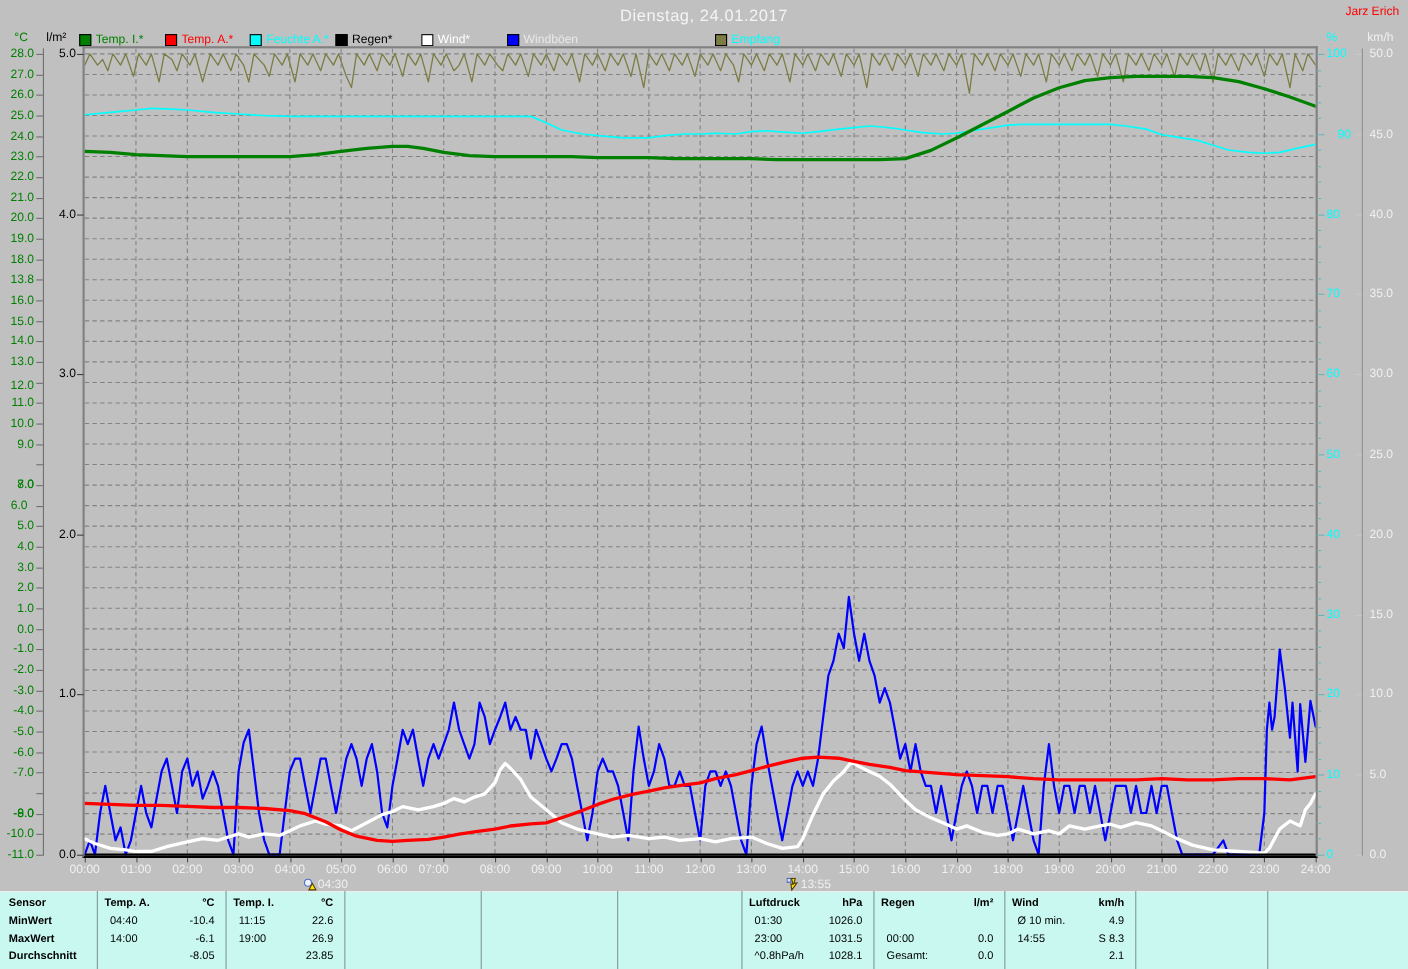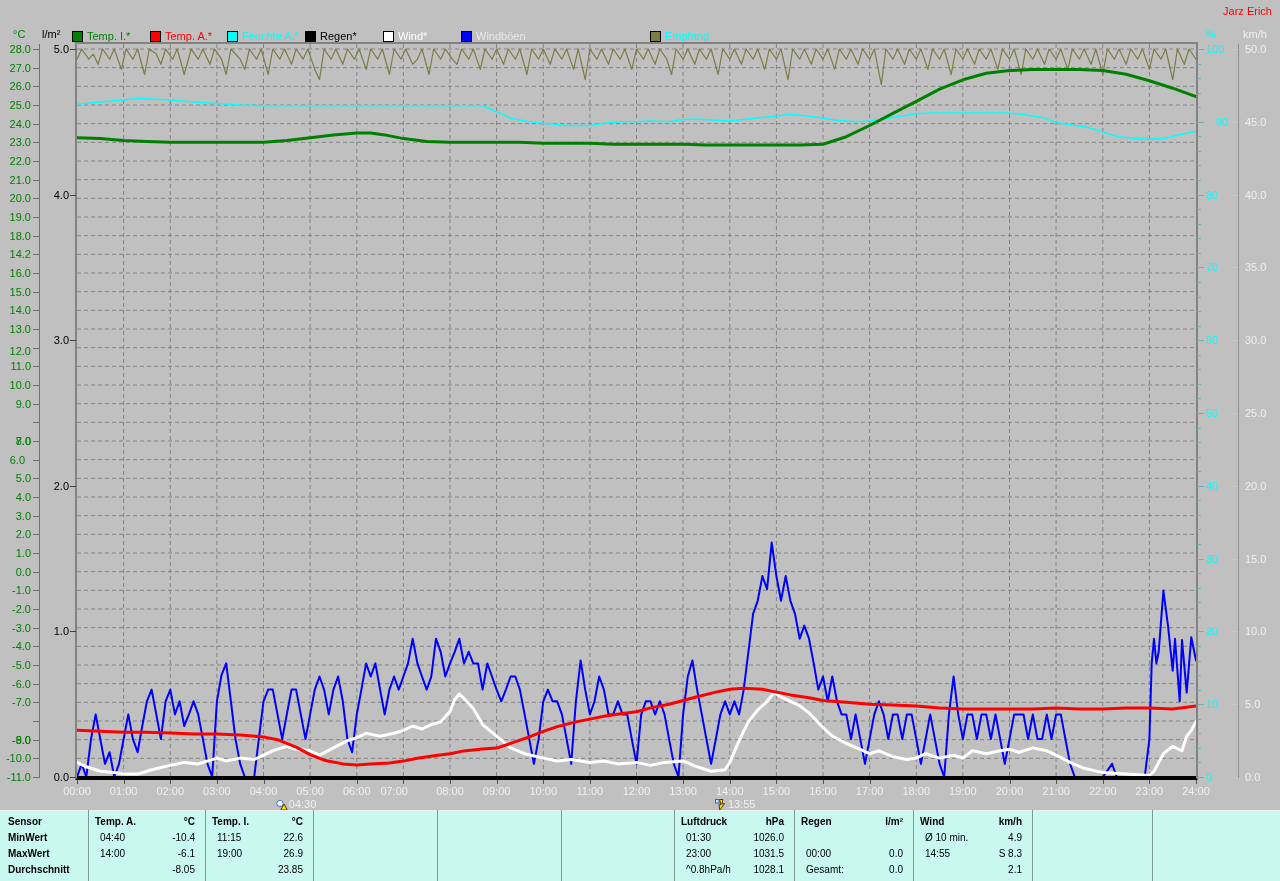--- a/index.html
+++ b/index.html
@@ -15,20 +15,21 @@
   .sep{width:1px;background:#7f9999;top:810px;height:71px;}
   #datatable-bg{left:0;top:810px;width:1280px;height:71px;background:#c8f8f0;border-top:1px solid #eee;}
   .tbl{font-size:10px;line-height:16px;color:#000;white-space:nowrap;}
   .bold{font-weight:bold;}
   .right{text-align:right;}
 </style>
 </head>
 <body>
 
 <div id="app">
+  <div id="title" class="abs">Dienstag, 24.01.2017</div>
   <div id="user" class="abs">Jarz Erich</div>
 
   <div class="abs lbl" style="left:13px;top:28px;color:#008000;">°C</div>
   <div class="abs lbl" style="left:42px;top:28px;color:#000;">l/m²</div>
   <div class="abs lbl" style="left:1206px;top:28px;color:#00ffff;">%</div>
   <div class="abs lbl" style="left:1243px;top:28px;color:#f0f0f0;">km/h</div>
 
   <div id="legend">
       <div class="abs" style="left: 72px; top: 31px; width: 9px; height: 9px; background: rgb(0, 128, 0); border: 1px solid rgb(0, 0, 0);"></div>
       <div class="abs lbl" style="left: 87px; top: 30px; color: rgb(0, 128, 0);">Temp. I.*</div>
@@ -79,21 +80,21 @@
       <div class="abs lbl right" style="left: 0px; top: 155px; width: 31px; color: rgb(0, 128, 0);">22.0</div>
       <div class="abs" style="left: 33px; top: 179.667px; width: 6px; height: 1px; background: rgb(112, 112, 112);"></div>
       <div class="abs lbl right" style="left: 0px; top: 173.667px; width: 31px; color: rgb(0, 128, 0);">21.0</div>
       <div class="abs" style="left: 33px; top: 198.333px; width: 6px; height: 1px; background: rgb(112, 112, 112);"></div>
       <div class="abs lbl right" style="left: 0px; top: 192.333px; width: 31px; color: rgb(0, 128, 0);">20.0</div>
       <div class="abs" style="left: 33px; top: 217px; width: 6px; height: 1px; background: rgb(112, 112, 112);"></div>
       <div class="abs lbl right" style="left: 0px; top: 211px; width: 31px; color: rgb(0, 128, 0);">19.0</div>
       <div class="abs" style="left: 33px; top: 235.667px; width: 6px; height: 1px; background: rgb(112, 112, 112);"></div>
       <div class="abs lbl right" style="left: 0px; top: 229.667px; width: 31px; color: rgb(0, 128, 0);">18.0</div>
       <div class="abs" style="left: 33px; top: 254.333px; width: 6px; height: 1px; background: rgb(112, 112, 112);"></div>
-      <div class="abs lbl right" style="left: 0px; top: 248.333px; width: 31px; color: rgb(0, 128, 0);">14.2</div>
+      <div class="abs lbl right" style="left: 0px; top: 248.333px; width: 31px; color: rgb(0, 128, 0);">13.8</div>
       <div class="abs" style="left: 33px; top: 273px; width: 6px; height: 1px; background: rgb(112, 112, 112);"></div>
       <div class="abs lbl right" style="left: 0px; top: 267px; width: 31px; color: rgb(0, 128, 0);">16.0</div>
       <div class="abs" style="left: 33px; top: 291.667px; width: 6px; height: 1px; background: rgb(112, 112, 112);"></div>
       <div class="abs lbl right" style="left: 0px; top: 285.667px; width: 31px; color: rgb(0, 128, 0);">15.0</div>
       <div class="abs" style="left: 33px; top: 310.333px; width: 6px; height: 1px; background: rgb(112, 112, 112);"></div>
       <div class="abs lbl right" style="left: 0px; top: 304.333px; width: 31px; color: rgb(0, 128, 0);">14.0</div>
       <div class="abs" style="left: 33px; top: 329px; width: 6px; height: 1px; background: rgb(112, 112, 112);"></div>
       <div class="abs lbl right" style="left: 0px; top: 323px; width: 31px; color: rgb(0, 128, 0);">13.0</div>
       <div class="abs" style="left: 33px; top: 347.667px; width: 6px; height: 1px; background: rgb(112, 112, 112);"></div>
       <div class="abs lbl right" style="left: 0px; top: 345px; width: 31px; color: rgb(0, 128, 0);">12.0</div>

